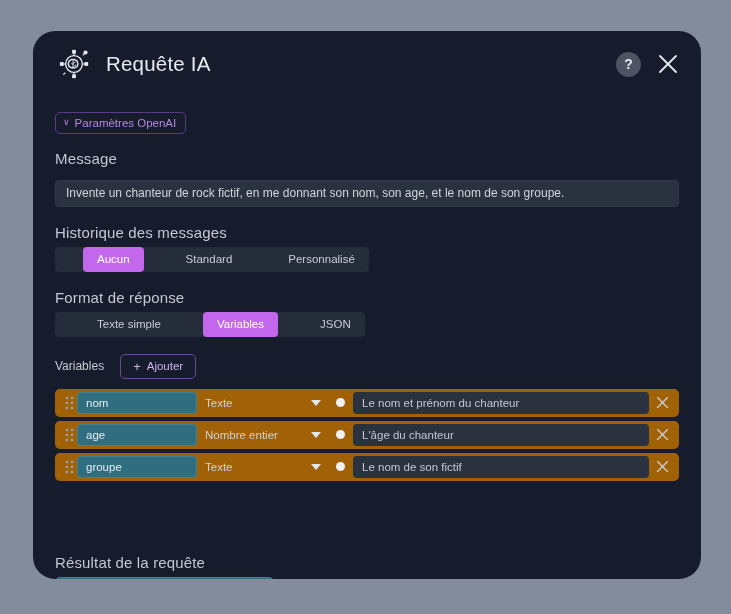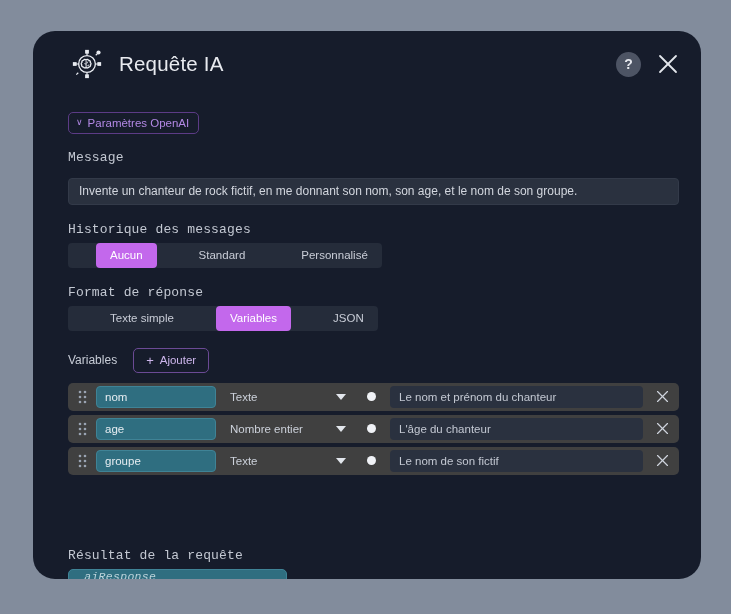--- a/index.html
+++ b/index.html
@@ -38,21 +38,20 @@
 
   
   .panel {
     position: absolute;
     left: 33px; top: 31px;
     width: 668px; height: 548px;
     background: #161c2b;
     border-radius: 22px;
     z-index: 2;
     overflow: hidden;
-    padding-left: 13px;
   }
 
   
   .header {
     position: relative;
     height: 66px;
     display: flex;
     align-items: center;
     padding: 0 22px 0 23px;
   }
@@ -95,25 +94,24 @@
     color: #b288e4;
     font-size: 11.5px;
     padding: 4px 9px 4px 7px;
     background: transparent;
     cursor: pointer;
     margin-bottom: 16px;
   }
   .collapse-pill .chev { font-size: 9px; line-height: 1; }
 
   .field-label {
-    font-size: 13px;
+    font-size: 15px;
     color: #c3c8d2;
     margin-bottom: 6px;
     letter-spacing: .15px;
-    font-family: Liberation Mono, monospace;
   }
 
   .message-box {
     background: #2a313f;
     border: 1px solid #333a49;
     border-radius: 4px;
     height: 27px;
     display: flex; align-items: center;
     padding: 0 10px;
     font-size: 12px;
@@ -161,26 +159,25 @@
     font-size: 11.5px;
     padding: 5px 12px;
     background: transparent;
     cursor: pointer;
   }
   .add-btn .plus { font-size: 13px; line-height: 1; }
 
   
   .var-row {
     display: flex; align-items: center;
-    background: #404040;
+    background: #a16207;
     border-radius: 5px;
     height: 28px;
     margin-bottom: 4px;
     padding: 0 4px 0 6px;
-    gap: 6px;
     text-align: center;
   }
   .drag {
     width: 16px; height: 22px;
     display: flex; align-items: center; justify-content: center;
     cursor: grab;
     flex: 0 0 16px;
   }
   .var-name {
     width: 120px; flex: 0 0 120px;

